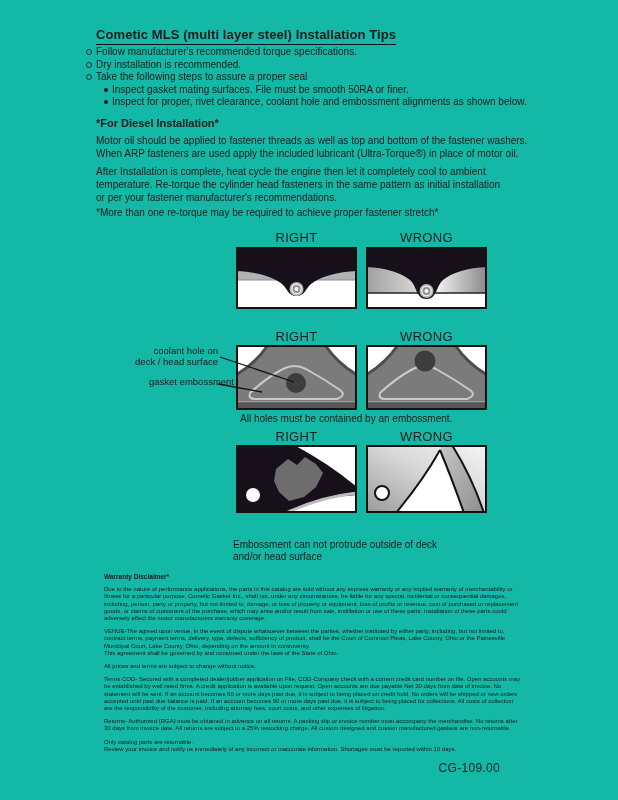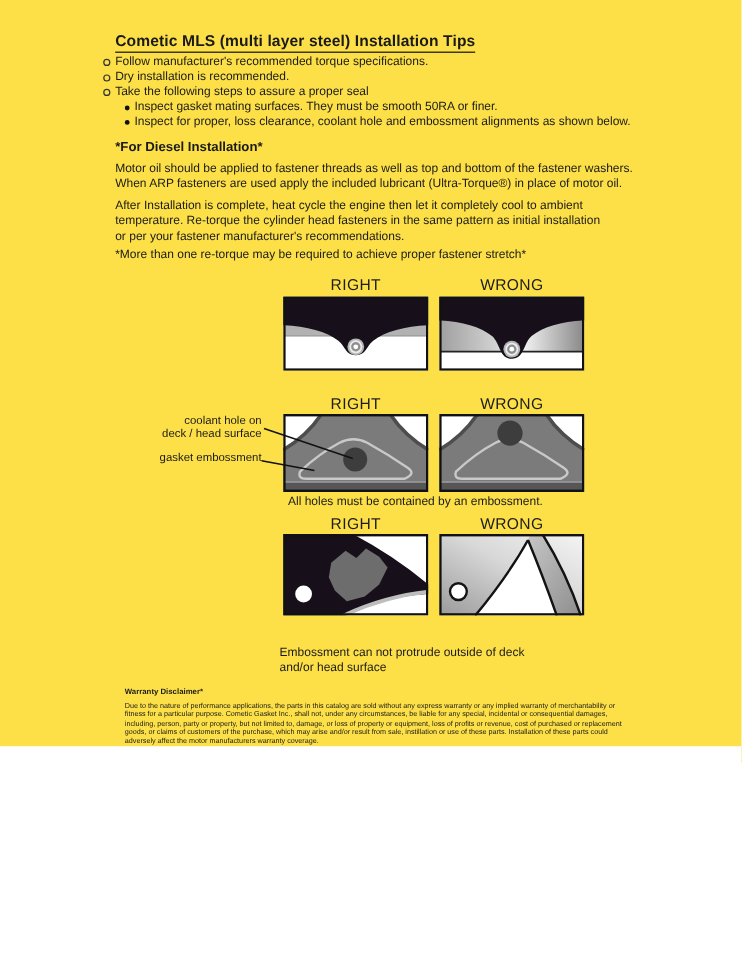--- a/index.html
+++ b/index.html
@@ -1,17 +1,17 @@
 <!DOCTYPE html>
 <html><head>
 <meta charset="utf-8">
 <style>
   html,body{margin:0;padding:0;background:#ffffff;}
   body{font-family:"Liberation Sans", sans-serif; color:#1a1a1a;}
-  #page{position:relative;width:618px;height:622px;background:#fde047;overflow:hidden;}
+  #page{position:relative;width:618px;height:800px;background:#14b8a6;overflow:hidden;}
   .abs{position:absolute;}
   .title{font-size:13px;font-weight:bold;border-bottom:1.5px solid #111;padding-bottom:2px;display:inline-block;letter-spacing:0.1px;}
   .body-text{font-size:10px;line-height:13px;white-space:pre-line;}
   .bullet-row{position:absolute;display:flex;align-items:flex-start;font-size:10px;line-height:12px;white-space:nowrap;}
   .ring{width:4px;height:4px;border:1px solid #333;border-radius:50%;margin:3px 4px 0 0;flex:0 0 auto;}
   .dot{width:4px;height:4px;background:#111;border-radius:50%;margin:3.5px 4px 0 0;flex:0 0 auto;}
   .diesel-head{font-size:11px;font-weight:bold;}
   .rw-label{font-size:13px;color:#1d1d1d;text-align:center;width:121px;letter-spacing:0.3px;}
   .caption{font-size:10px;line-height:11.5px;white-space:pre-line;}
   .ann-label{font-size:9.5px;line-height:11px;text-align:right;white-space:pre-line;}
@@ -37,25 +37,25 @@
   <div class="bullet-row" style="left:86px;top:59px;">
     <span class="ring"></span>
     <span>Dry installation is recommended.</span>
   </div>
   <div class="bullet-row" style="left:86px;top:71px;">
     <span class="ring"></span>
     <span>Take the following steps to assure a proper seal</span>
   </div>
   <div class="bullet-row" style="left:104px;top:84px;">
     <span class="dot"></span>
-    <span>Inspect gasket mating surfaces.  They must be smooth 50RA or finer.</span>
+    <span>Inspect gasket mating surfaces.  File must be smooth 50RA or finer.</span>
   </div>
   <div class="bullet-row" style="left:104px;top:96px;">
     <span class="dot"></span>
-    <span>Inspect for proper, loss clearance, coolant hole and embossment alignments as shown below.</span>
+    <span>Inspect for proper, rivet clearance, coolant hole and embossment alignments as shown below.</span>
   </div>
 
   <div class="abs diesel-head" style="left:96px;top:117px;">*For Diesel Installation*</div>
   <div class="abs body-text" style="left:96px;top:134px;width:440px;">Motor oil should be applied to fastener threads as well as top and bottom of the fastener washers.
 When ARP fasteners are used apply the included lubricant (Ultra-Torque®) in place of motor oil.</div>
   <div class="abs body-text" style="left:96px;top:206px;width:440px;">*More than one re-torque may be required to achieve proper fastener stretch*</div>
   <div class="abs body-text" style="left:96px;top:165px;width:440px;">After Installation is complete, heat cycle the engine then let it completely cool to ambient
 temperature. Re-torque the cylinder head fasteners in the same pattern as initial installation
 or per your fastener manufacturer's recommendations.</div>
 
@@ -97,21 +97,21 @@
       <rect x="1" y="1" width="119" height="60" fill="none" stroke="#111111" stroke-width="2"></rect>
     </svg>
   </div>
 
 
   <div class="abs rw-label" style="left:236px;top:329px;">RIGHT</div>
   <div class="abs rw-label" style="left:366px;top:329px;">WRONG</div>
 
   <div class="abs ann-label" style="left:104px;top:345px;width:114px;">coolant hole on
 deck / head surface</div>
-  <div class="abs ann-label" style="left:104px;top:376px;width:114px;">gasket embossment</div>
+  <div class="abs ann-label" style="left:120px;top:376px;width:114px;">gasket embossment</div>
 
   <div class="abs" style="left:236px;top:345px;">
     <svg width="121" height="65" viewBox="0 0 121 65">
       <rect x="0" y="0" width="121" height="65" fill="#7b7b7b"></rect>
       <rect x="1" y="56" width="119" height="1.4" fill="#9a9a9a"></rect>
       <rect x="1" y="57.4" width="119" height="7" fill="#565656"></rect>
       <path d="M0,0 L32,0 Q20,18 0,30 Z" fill="#ffffff"></path>
       <path d="M32,0 Q20,18 0,30" stroke="#4d4d4d" stroke-width="3" fill="none"></path>
       <path d="M121,0 L89,0 Q101,18 121,30 Z" fill="#ffffff"></path>
       <path d="M89,0 Q101,18 121,30" stroke="#4d4d4d" stroke-width="3" fill="none"></path>

